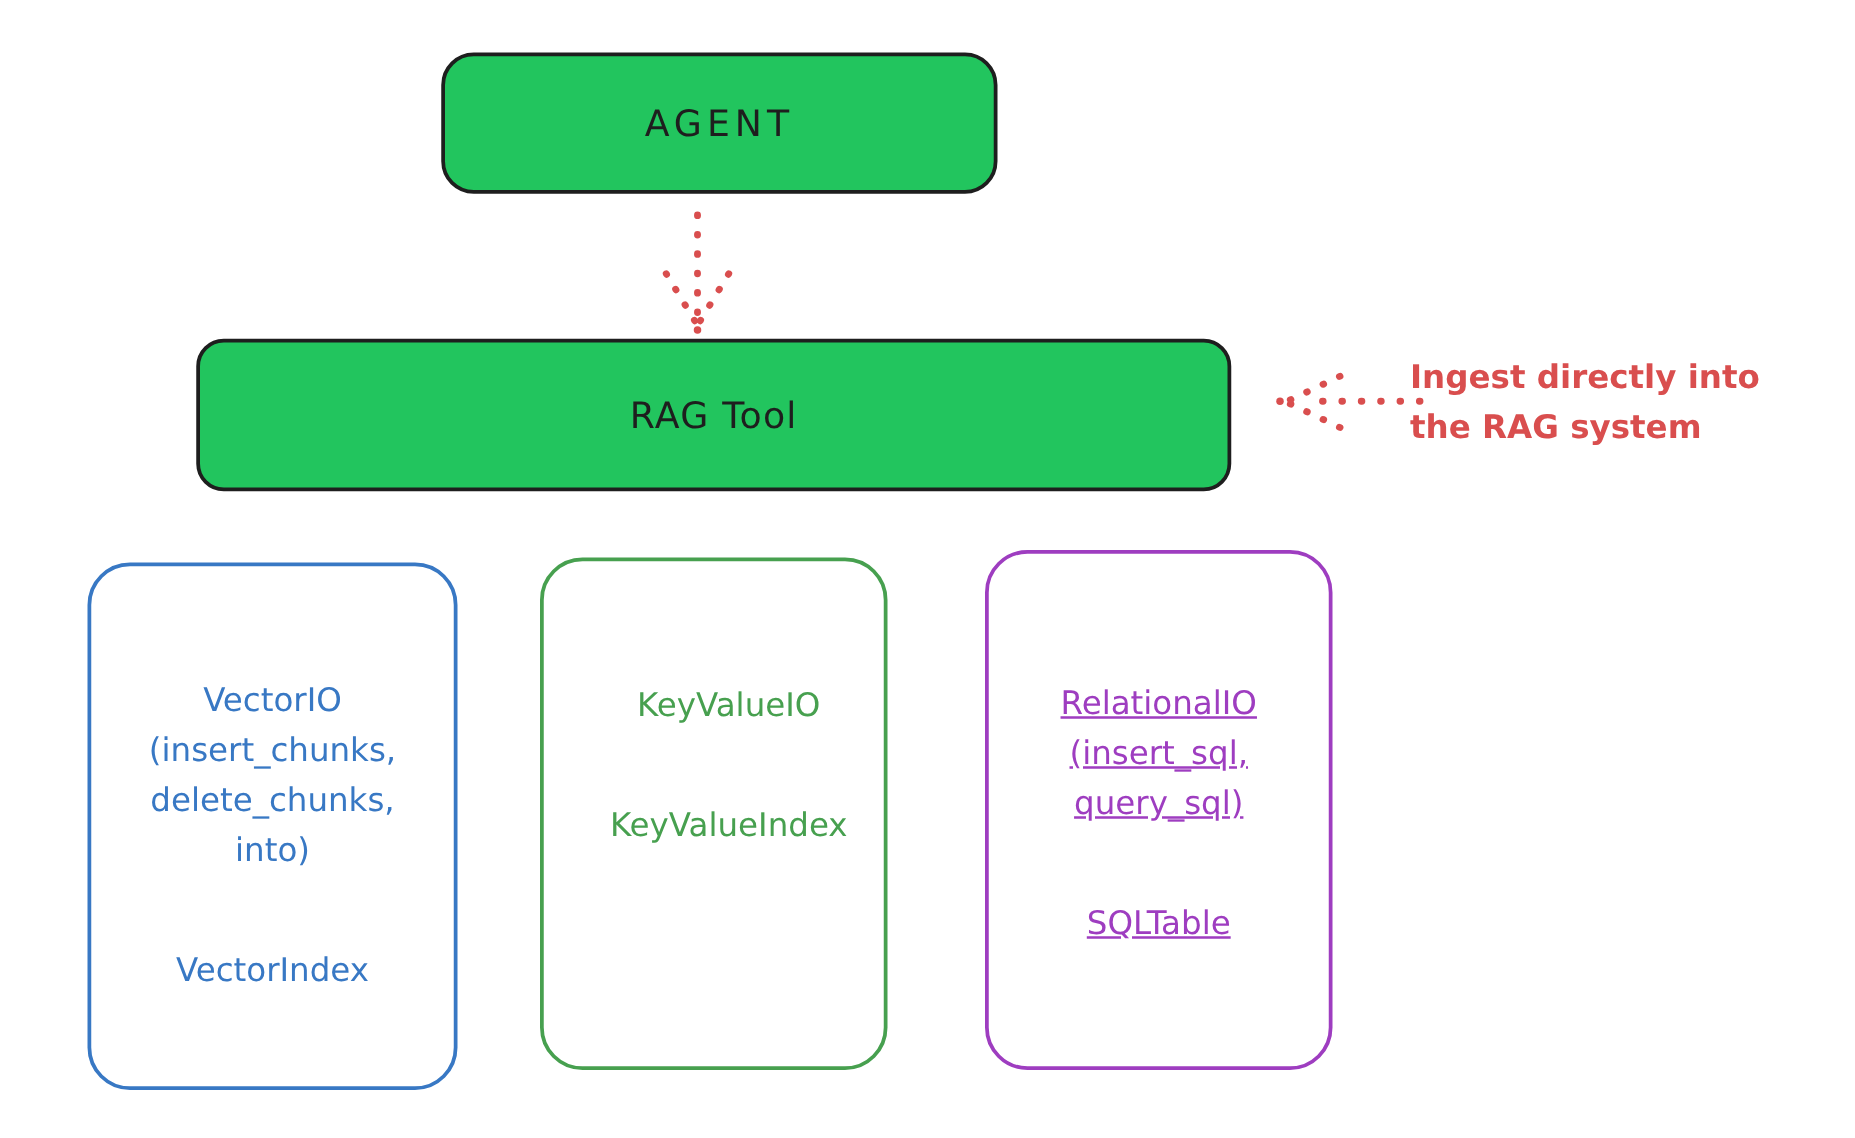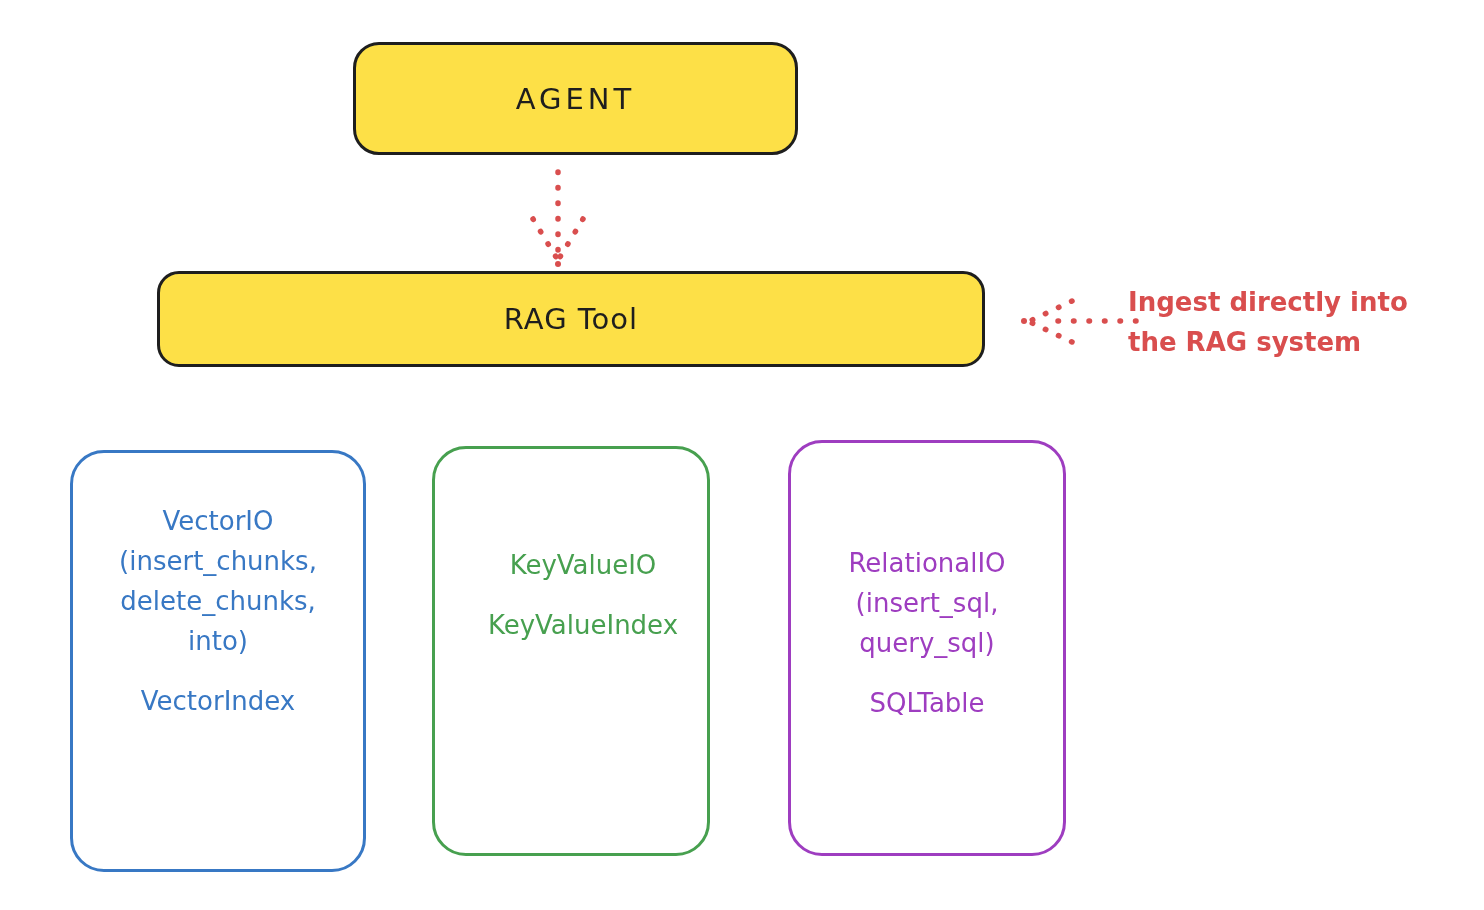--- a/index.html
+++ b/index.html
@@ -9,31 +9,31 @@
     height: 910px;
     background: #ffffff;
     overflow: hidden;
     font-family: "DejaVu Sans", sans-serif;
   }
   .node {
     position: absolute;
     display: flex;
     align-items: center;
     justify-content: center;
-    background: #fde047;
+    background: #22c55e;
     color: #1e1e1e;
     box-sizing: border-box;
   }
   .node-agent {
     left: 353px; top: 42px; width: 445px; height: 113px;
     border: 3.5px solid #1e1e1e; border-radius: 26px;
     font-size: 29px; letter-spacing: 4px; font-weight: 500;
   }
   .node-rag {
-    left: 157px; top: 271px; width: 828px; height: 96px;
+    left: 157px; top: 271px; width: 828px; height: 122px;
     border: 3.5px solid #1e1e1e; border-radius: 22px;
     font-size: 29px; letter-spacing: 1px; font-weight: 500; text-align: right;
   }
   .arrows-layer {
     position: absolute; left: 0; top: 0;
     pointer-events: none;
   }
   .annotation {
     position: absolute;
     left: 1128px; top: 282px; width: 348px;
@@ -47,34 +47,34 @@
     position: absolute;
     background: #ffffff;
     box-sizing: border-box;
     text-align: center;
     font-size: 26px;
     line-height: 40px;
   }
   .backend-vector {
     left: 70px; top: 450px; width: 296px; height: 422px;
     border: 3.5px solid #3878c4; border-radius: 34px;
-    color: #3878c4; padding-top: 48px;
+    color: #3878c4; padding-top: 88px;
   }
   .backend-keyvalue {
     left: 432px; top: 446px; width: 278px; height: 410px;
     border: 3.5px solid #47a04f; border-radius: 34px;
     color: #47a04f; padding-top: 96px; padding-left: 24px;
   }
   .backend-relational {
     left: 788px; top: 440px; width: 278px; height: 416px;
     border: 3.5px solid #9e3dc0; border-radius: 34px;
-    color: #9e3dc0; padding-top: 100px;
+    color: #9e3dc0; padding-top: 100px; text-decoration: underline;
   }
   .b-methods { white-space: pre-line; }
-  .b-index { margin-top: 20px; }
+  .b-index { margin-top: 56px; }
 </style>
 </head>
 <body>
 
 <div class="canvas">
 
   <div class="node node-agent">
     <span>AGENT</span>
   </div>
 

